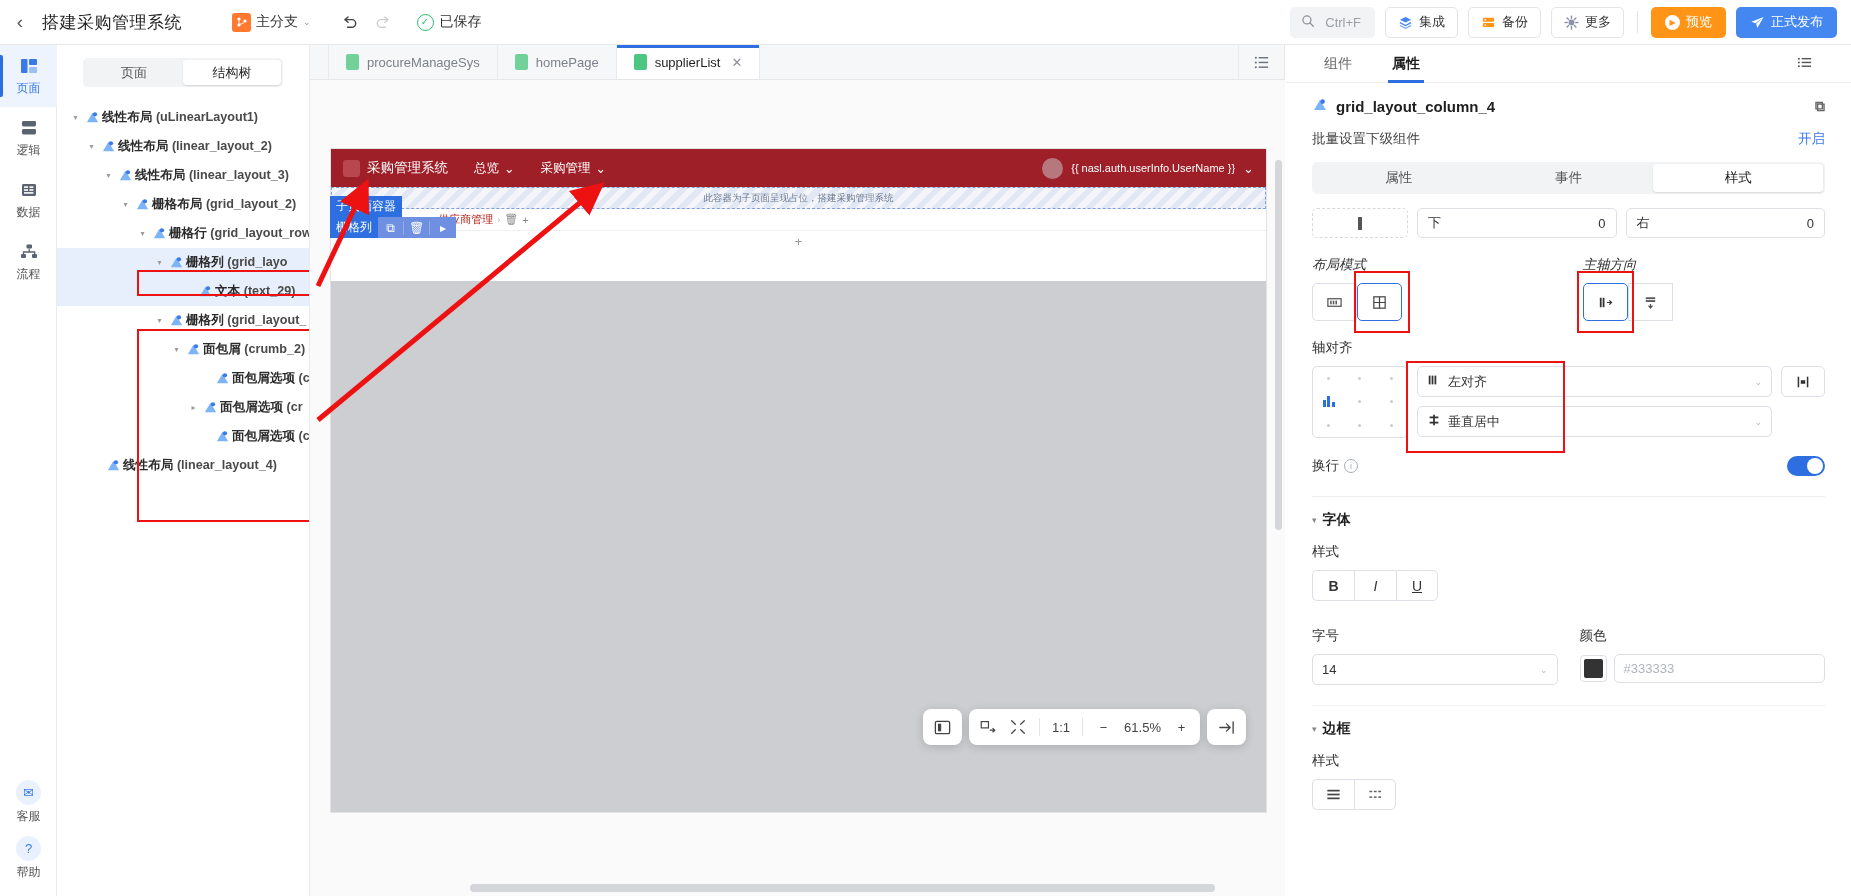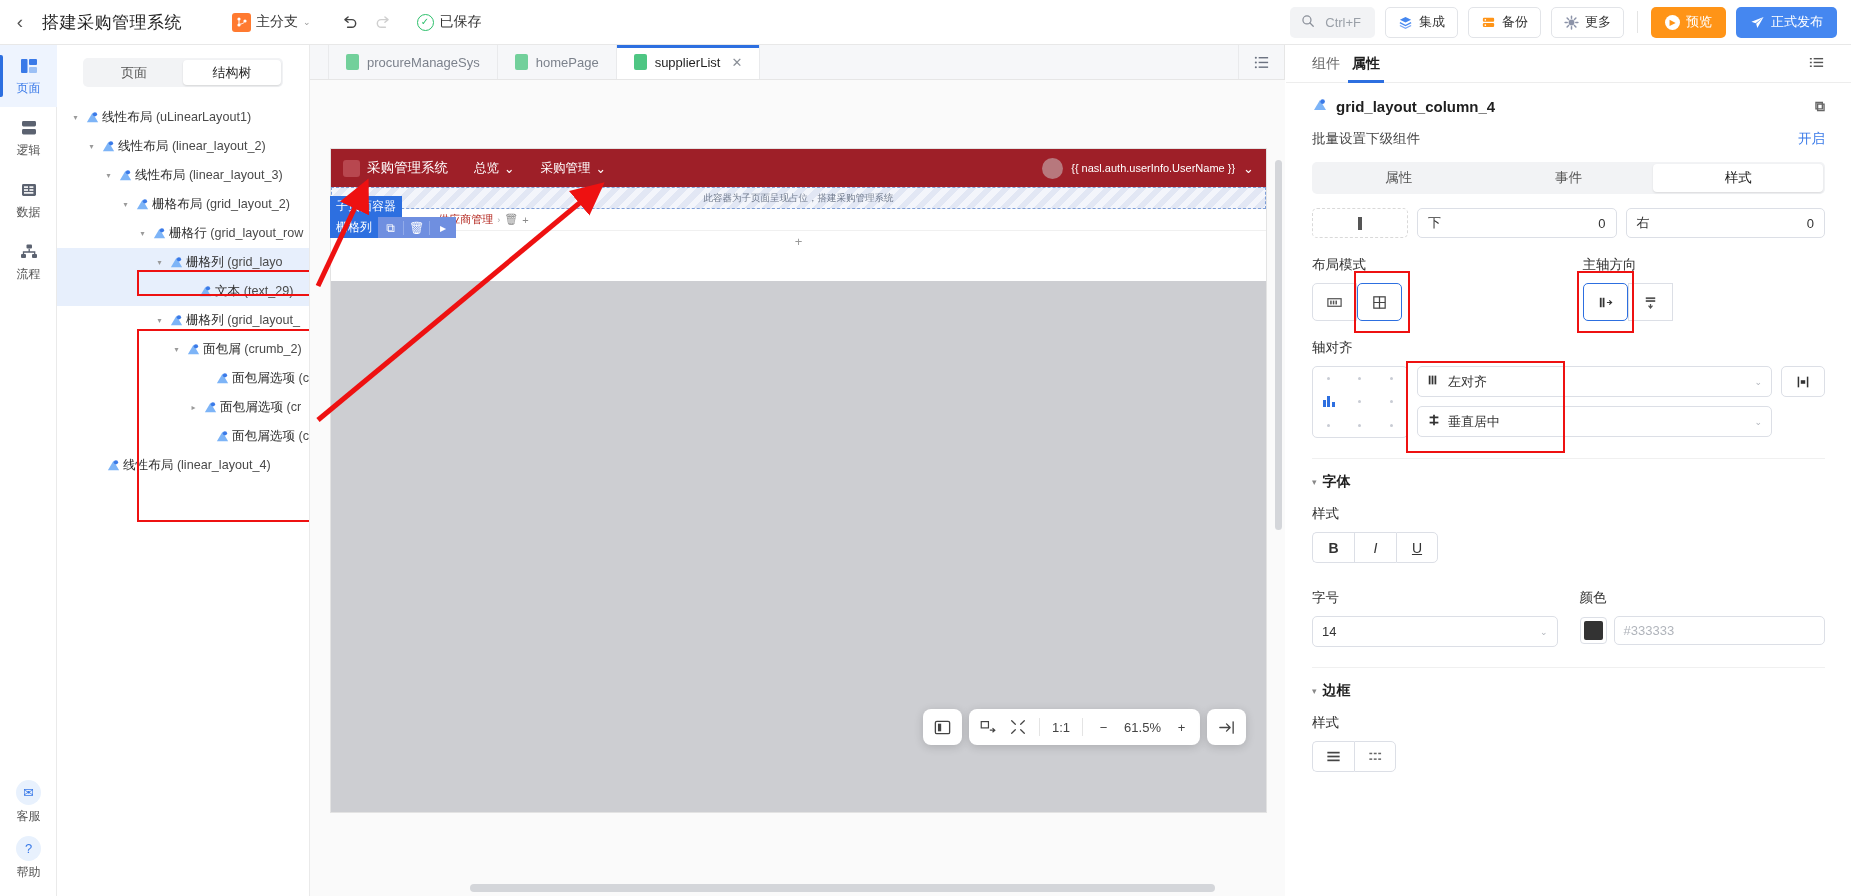--- a/index.html
+++ b/index.html
@@ -108,21 +108,21 @@
     font-size: 13px; color: #555; border-radius: 4px; cursor: pointer;
   }
   .seg-item.active { background: #fff; color: #1f1f1f; box-shadow: 0 1px 2px rgba(0,0,0,.12); }
   .tree { padding-top: 8px; font-size: 12.6px; white-space: nowrap; }
   .tnode {
     position: relative; height: 29px; display: flex; align-items: center; cursor: pointer;
   }
   .tnode.sel { background: #e7effc; }
   .twist { width: 13px; font-size: 8px; color: #9a9a9a; flex: 0 0 13px; text-align: center; }
   .tcomp { flex: 0 0 20px; display: flex; align-items: center; justify-content: center; }
-  .tlabel { color: #2b2b2b; }
+  .tlabel { color: #2b2b2b; font-weight: bold; }
   .tlabel .id { color: #4a4a4a; }
   .hl-box {
     position: absolute; border: 2.5px solid #ee1111; pointer-events: none; z-index: 6;
   }
 
   
   .canvaswrap {
     position: absolute; left: 310px; top: 45px; width: 975px; height: 851px;
     background: #fafafa; border-right: 1px solid #e6e6e6;
   }
@@ -209,21 +209,21 @@
     position: absolute; left: 0; bottom: 4px; width: 975px; height: 8px;
   }
   .hscroll i { position: absolute; left: 160px; top: 0; width: 745px; height: 8px; background: #d4d6da; border-radius: 4px; }
   .vscroll-canvas { position: absolute; right: 3px; top: 80px; width: 7px; height: 370px; background: #d4d6da; border-radius: 4px; }
 
   
   .rightpanel {
     position: absolute; left: 1286px; top: 45px; width: 565px; height: 851px; background: #fff;
   }
   .rp-tabs {
-    height: 38px; display: flex; align-items: center; gap: 12px; padding: 0 26px;
+    height: 38px; display: flex; align-items: center; gap: 40px; padding: 0 38px;
     border-bottom: 1px solid #ededed; font-size: 14px; color: #666;
   }
   .rp-tab { position: relative; height: 38px; display: flex; align-items: center; cursor: pointer; }
   .rp-tab.active { color: #1f1f1f; font-weight: bold; }
   .rp-tab.active::after {
     content: ""; position: absolute; left: -4px; right: -4px; bottom: 0; height: 2.5px; background: #2d6fe0;
   }
   .rp-collapse { margin-left: auto; color: #555; font-size: 14px; cursor: pointer; }
   .rp-body { padding: 14px 26px 0; }
   .rp-compname { display: flex; align-items: center; gap: 8px; font-size: 15px; font-weight: bold; color: #1f1f1f; }
@@ -246,21 +246,21 @@
   }
   .pad-ghost b { width: 4px; height: 13px; background: #555; }
   .pad-field {
     flex: 1; height: 30px; border: 1px solid #dcdfe6; border-radius: 5px;
     display: flex; align-items: center; justify-content: space-between; padding: 0 10px;
     font-size: 13px; color: #333;
   }
   .pad-field .v { color: #333; }
 
   .two-col { display: flex; gap: 28px; margin-top: 18px; }
-  .col { flex: 1; }
+  .col { flex: 1; font-style: italic; }
   .lbl { font-size: 13.5px; color: #333; margin-bottom: 9px; display: flex; align-items: center; gap: 5px; }
   .btngroup { display: flex; }
   .gbtn {
     width: 45px; height: 38px; border: 1px solid #dcdfe6; background: #fff;
     display: flex; align-items: center; justify-content: center; cursor: pointer;
   }
   .gbtn:first-child { border-radius: 5px 0 0 5px; }
   .gbtn:last-child { border-radius: 0 5px 5px 0; border-left: none; }
   .gbtn.on { border: 1.5px solid #2d6fe0; border-radius: 5px; }
 
@@ -907,20 +907,27 @@
                   <rect x="3" y="3" width="1.7" height="12" fill="#333"></rect>
                   <rect x="13.3" y="3" width="1.7" height="12" fill="#333"></rect>
                   <rect x="6.5" y="7" width="5" height="4" fill="#333"></rect>
                 </svg>
             </div>
           </div>
         </div>
         <div class="hl-box" style="left:94px; top:22px; width:159px; height:92px;"></div>
       </div>
 
+      <div class="wraprow">
+        <span>换行</span>
+        <span class="info-c">i</span>
+        <span class="switch">
+            <i></i>
+          </span>
+      </div>
 
       <div class="sechead">
         <span class="tw">▾</span>
         <span>字体</span>
       </div>
       <div class="sublbl">样式</div>
       <div class="styleBtns">
         <div class="sbtn" style="font-weight:bold;">
             <span>B</span>
           </div>

